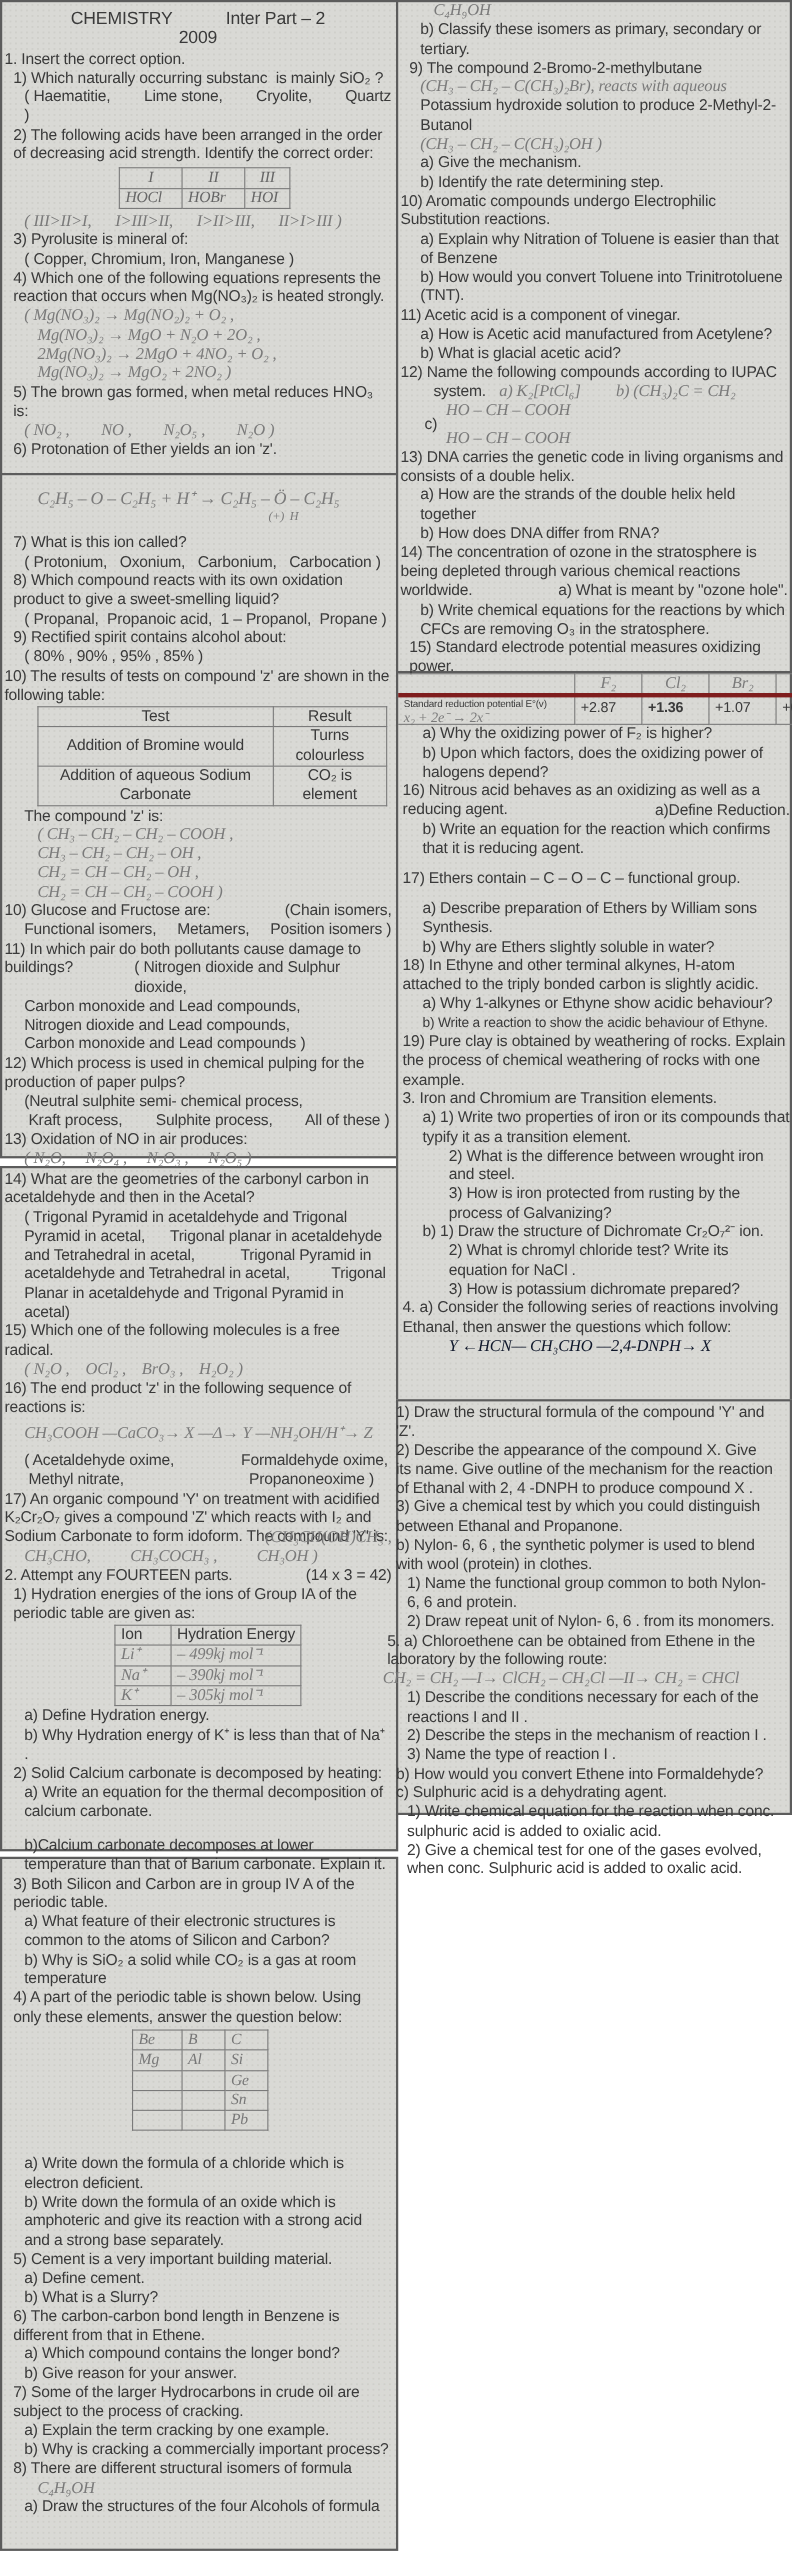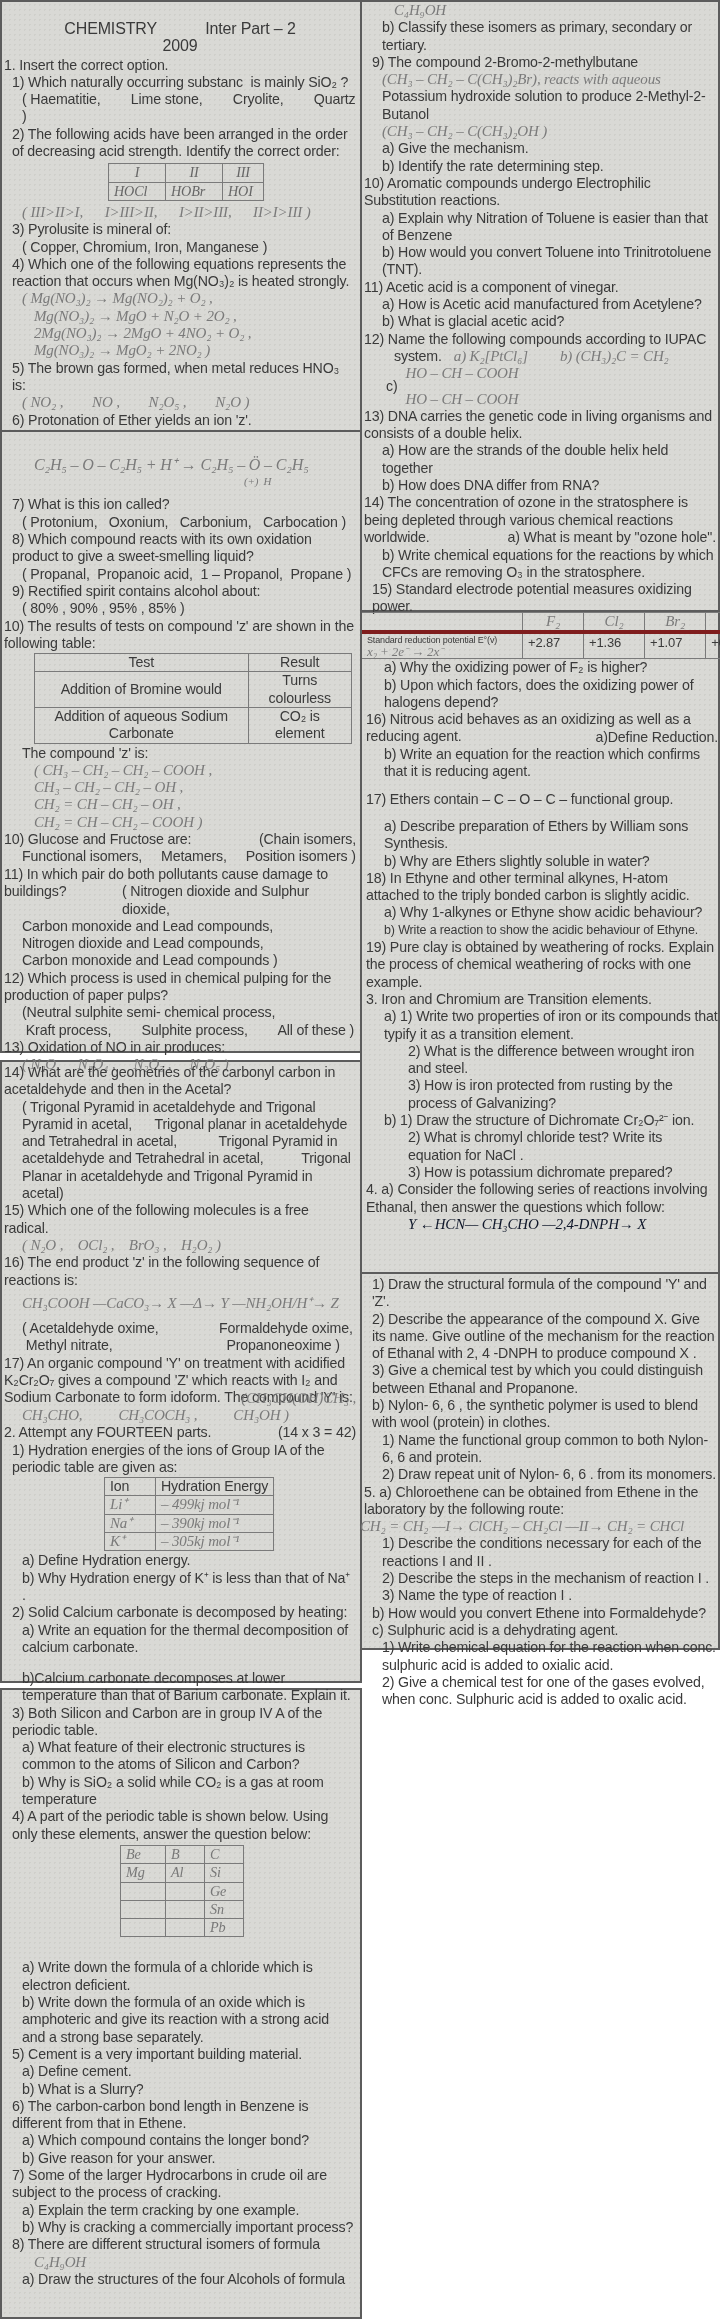--- a/index.html
+++ b/index.html
@@ -26,21 +26,21 @@
 <div class="box" style="left:0;top:430px;width:362px;height:623px;"></div>
 
 <div class="box" style="left:0;top:1060px;width:362px;height:623px;"></div>
 
 <div class="box" style="left:0;top:1688px;width:362px;height:631px;"></div>
 
 <div class="box" style="left:360px;top:0;width:360px;height:612px;"></div>
 <div class="box" style="left:360px;top:610px;width:360px;height:665px;"></div>
 <div class="box" style="left:360px;top:1272px;width:360px;height:378px;"></div>
 
-<div class="col" style="left:4px;top:20px;width:352px;">
+<div class="col" style="left:4px;top:9px;width:352px;">
   <div class="title">
     <span>CHEMISTRY</span>
     <span>Inter Part – 2</span>
     <span>2009</span>
   </div>
   <span class="t">1. Insert the correct option.</span>
 
   <span class="t i1">1) Which naturally occurring substanc  is mainly SiO₂ ?</span>
   <span class="t i2">( Haematitie,        Lime stone,        Cryolite,        Quartz )</span>
 
@@ -268,21 +268,21 @@
         <td class="m" style="text-align:center;">Cl₂</td>
         <td class="m" style="text-align:center;">Br₂</td>
         <td class="m" style="text-align:center;border-right:none;">I₂</td>
         </tr>
     <tr style="border-top:4px solid #7f1d1d;">
           <td style="border-left:none;font-size:9px;line-height:12px;">
             <span class="t">Standard reduction potential E°(v)</span>
             <span class="t m" style="font-size:13px;">x₂ + 2e⁻ → 2x⁻</span>
           </td>
         <td style="vertical-align:top;">+2.87</td>
-        <td style="vertical-align:top;">+1.36</td>
+        <td style="vertical-align:top;font-weight:bold;">+1.36</td>
         <td style="vertical-align:top;">+1.07</td>
         <td style="vertical-align:top;border-right:none;">+0.54</td>
         </tr>
   </tbody>
     </table>
   <div style="padding-left:4px;">
   <span class="t i2">a) Why the oxidizing power of F₂ is higher?</span>
   <span class="t i2">b) Upon which factors, does the oxidizing power of halogens depend?</span>
   <span class="t">16) Nitrous acid behaves as an oxidizing as well as a reducing agent.</span>
   <span class="t" style="text-align:right;margin-top:-17px;">a)Define Reduction.</span>
@@ -301,21 +301,21 @@
   <span class="t i4">2) What is the difference between wrought iron and steel.</span>
   <span class="t i4">3) How is iron protected from rusting by the process of Galvanizing?</span>
   <span class="t i2">b) 1) Draw the structure of Dichromate Cr₂O₇²⁻ ion.</span>
   <span class="t i4">2) What is chromyl chloride test? Write its equation for NaCl .</span>
   <span class="t i4">3) How is potassium dichromate prepared?</span>
   <span class="t">4. a) Consider the following series of reactions involving Ethanal, then answer the questions which follow:</span>
   <span class="t i4 m" style="color:#0f172a;">Y ←HCN— CH₃CHO —2,4-DNPH→ X</span>
   </div>
 </div>
 
-<div class="col" style="left:364px;top:1276px;width:352px;">
+<div class="col" style="left:352px;top:1276px;width:352px;">
   <span class="t i1">1) Draw the structural formula of the compound 'Y' and 'Z'.</span>
   <span class="t i1">2) Describe the appearance of the compound X. Give its name. Give outline of the mechanism for the reaction of Ethanal with 2, 4 -DNPH to produce compound X .</span>
   <span class="t i1">3) Give a chemical test by which you could distinguish between Ethanal and Propanone.</span>
   <span class="t i1">b) Nylon- 6, 6 , the synthetic polymer is used to blend with wool (protein) in clothes.</span>
   <span class="t i2">1) Name the functional group common to both Nylon- 6, 6 and protein.</span>
   <span class="t i2">2) Draw repeat unit of Nylon- 6, 6 . from its monomers.</span>
   <span class="t">5. a) Chloroethene can be obtained from Ethene in the laboratory by the following route:</span>
   <span class="t m" style="margin-left:-4px;white-space:nowrap;">CH₂ = CH₂ —I→ ClCH₂ – CH₂Cl —II→ CH₂ = CHCl</span>
   <span class="t i2">1) Describe the conditions necessary for each of the reactions I and II .</span>
   <span class="t i2">2) Describe the steps in the mechanism of reaction I .</span>

